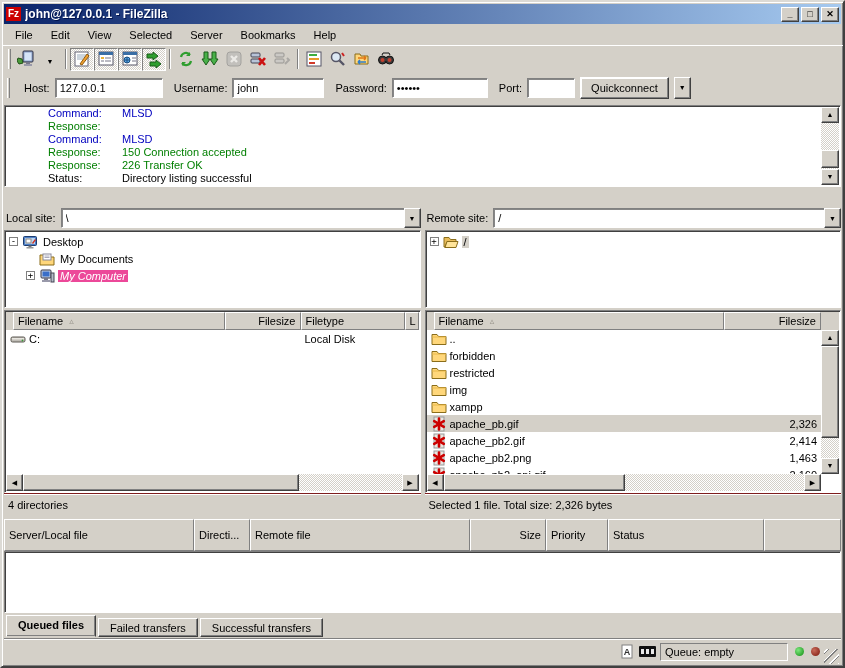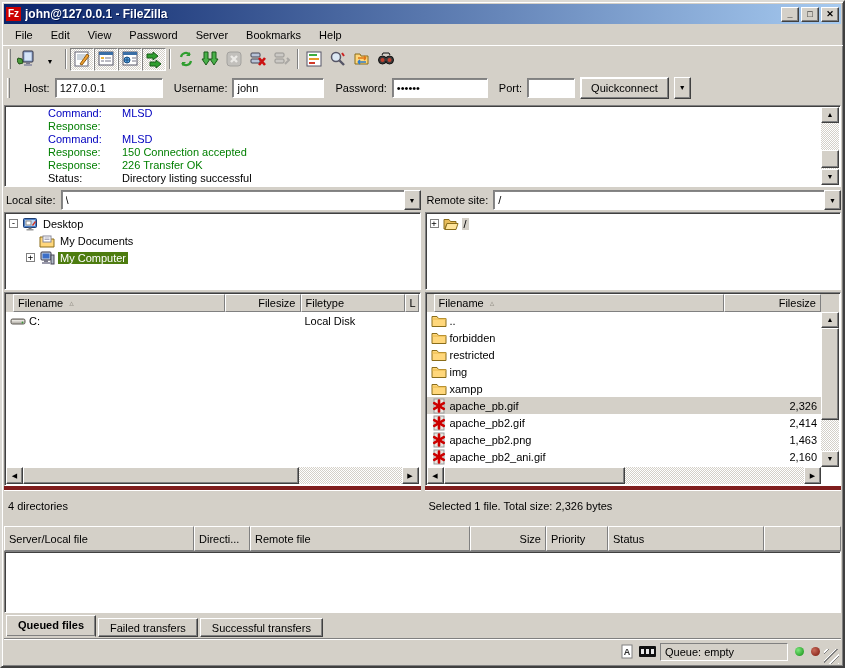--- a/index.html
+++ b/index.html
@@ -46,53 +46,53 @@
 
   
   .vsb { position:absolute; top:1px; right:1px; bottom:1px; width:18px; background-color:#fff; background-image:linear-gradient(45deg,#d4d0c8 25%,transparent 25%,transparent 75%,#d4d0c8 75%),linear-gradient(45deg,#d4d0c8 25%,transparent 25%,transparent 75%,#d4d0c8 75%); background-size:2px 2px; background-position:0 0,1px 1px; }
   .sb-btn { position:absolute; width:18px; height:16px; background:#d4d0c8; border:1px solid; border-color:#fff #404040 #404040 #fff; box-shadow:inset -1px -1px 0 #808080; font-size:7px; line-height:14px; text-align:center; color:#000; }
   .sb-thumb { position:absolute; left:0; width:18px; background:#d4d0c8; border:1px solid; border-color:#fff #404040 #404040 #fff; box-shadow:inset -1px -1px 0 #808080; }
   .hsb { height:17px; position:relative; background-color:#fff; background-image:linear-gradient(45deg,#d4d0c8 25%,transparent 25%,transparent 75%,#d4d0c8 75%),linear-gradient(45deg,#d4d0c8 25%,transparent 25%,transparent 75%,#d4d0c8 75%); background-size:2px 2px; background-position:0 0,1px 1px; flex:0 0 auto; }
   .hsb .sb-btn { height:17px; width:17px; line-height:15px; top:0; }
   .hsb-thumb { position:absolute; top:0; height:17px; background:#d4d0c8; border:1px solid; border-color:#fff #404040 #404040 #fff; box-shadow:inset -1px -1px 0 #808080; }
 
   
-  .main { flex:1 1 auto; display:flex; gap:4px; margin:2px 2px 0 2px; min-height:0; }
+  .main { flex:1 1 auto; display:flex; gap:4px; margin:20px 2px 0 2px; min-height:0; }
   .panel { flex:1 1 0; display:flex; flex-direction:column; min-width:0; }
   .sitebar { height:22px; display:flex; align-items:center; gap:0; flex:0 0 auto; }
   .site-label { padding:0 5px 0 2px; }
   .site-combo { flex:1; display:flex; height:20px; }
   .site-combo .tb-input { flex:1; border-right:none; }
   .combo-dd { width:17px; height:20px; background:#d4d0c8; border:1px solid; border-color:#fff #404040 #404040 #fff; box-shadow:inset -1px -1px 0 #808080; font-size:7px; }
   .tree { height:78px; margin-top:1px; overflow:hidden; padding:2px 2px; flex:0 0 auto; }
   .tree-row { display:flex; align-items:center; height:17px; white-space:nowrap; }
   .expander { width:9px; height:9px; flex:0 0 auto; background:#fff; border:1px solid #808080; font-size:9px; line-height:7px; text-align:center; font-family:"DejaVu Sans Mono",monospace; margin-right:4px; }
   .exp-none { width:9px; margin-right:4px; border:none; background:transparent; }
   .tree-icon { width:16px; height:16px; flex:0 0 auto; margin-right:3px; }
   .tree-label { padding:0 2px; }
-  .sel-active { background:#4d7c0f; color:#fff; }
+  .sel-active { background:#ec4899; color:#fff;font-style:italic; }
   .sel-inactive { background:#d4d0c8; }
 
   .list { flex:1 1 auto; margin-top:2px; display:flex; flex-direction:column; min-height:0; padding:1px; }
   .list-hdr { display:flex; height:18px; flex:0 0 auto; background:#d4d0c8; overflow:hidden;padding-left:7px; }
   .hdr-cell { border:1px solid; border-color:#fff #808080 #808080 #fff; padding:1px 4px; background:#d4d0c8; white-space:nowrap; overflow:hidden; display:flex; align-items:center; gap:6px; }
   .hdr-cell.right { justify-content:flex-end; }
   .sort-arrow { color:#9a968e; font-size:9px; }
   .list-body { flex:1 1 auto; background:#fff; overflow:hidden; position:relative; }
   .list-rows { position:absolute; inset:0; }
   .list-row { display:flex; align-items:center; height:17px; white-space:nowrap; }
   .list-row.selected { background:#d4d0c8; }
   .cell { overflow:hidden; white-space:nowrap; padding:0 4px; display:flex; align-items:center; gap:3px; }
   .cell.right { justify-content:flex-end; }
   .row-icon { width:16px; height:16px; flex:0 0 auto; }
-  .list-status { height:22px; border-top:4px solid #7f1d1d; box-shadow:inset 0 1px 0 #fff; display:flex; align-items:center; padding:16px 4px; flex:0 0 auto; }
+  .list-status { height:22px; border-top:1px solid #7f1d1d; box-shadow:inset 0 1px 0 #fff; display:flex; align-items:center; padding:9px 4px; flex:0 0 auto; }
 
   
   .queue { margin:4px 2px 0 2px; flex:0 0 auto; }
-  .queue-hdr { display:flex; height:25px; overflow:hidden; }
+  .queue-hdr { display:flex; height:32px; overflow:hidden; }
   .queue-body { height:62px; }
   .tabs { height:23px; display:flex; align-items:flex-end; padding-left:2px; margin:1px 2px 0 2px; flex:0 0 auto; }
   .tab { padding:3px 11px; background:#d4d0c8; border:1px solid; border-color:#fff #404040 #404040 #fff; box-shadow:inset -1px -1px 0 #808080; margin-right:2px; height:19px;margin-top:19px; }
   .tab.active { font-weight:bold; height:22px; border-color:#fff #404040 #d4d0c8 #fff; background:#d4d0c8; }
 
   
   .statusbar { height:26px; margin:1px 2px 2px 2px; border-top:1px solid #808080; box-shadow:inset 0 1px 0 #fff; display:flex; align-items:center; justify-content:flex-end; gap:4px; padding:0 2px; flex:0 0 auto; }
   .sb-pane { height:18px; display:flex; align-items:center; }
   .queue-pane { width:128px; padding:0 4px; background:#d4d0c8; border:1px solid; border-color:#808080 #fff #fff #808080; }
   .led { width:9px; height:9px; border-radius:50%; margin-left:3px; }
@@ -108,21 +108,21 @@
     <div class="title-text">john@127.0.0.1 - FileZilla</div>
     <div class="win-btn">_</div>
     <div class="win-btn">□</div>
     <div class="win-btn">✕</div>
   </div>
 
   <div class="menubar" id="menubar">
       <div class="menu-item">File</div>
       <div class="menu-item">Edit</div>
       <div class="menu-item">View</div>
-      <div class="menu-item">Password</div>
+      <div class="menu-item">Selected</div>
       <div class="menu-item">Server</div>
       <div class="menu-item">Bookmarks</div>
       <div class="menu-item">Help</div>
     </div>
 
   <div class="toolbar" id="toolbar">
       <div class="tb-grip"></div>
       <button class="tb-btn">
         <span>
           <svg width="18" height="18" viewBox="0 0 18 18">

